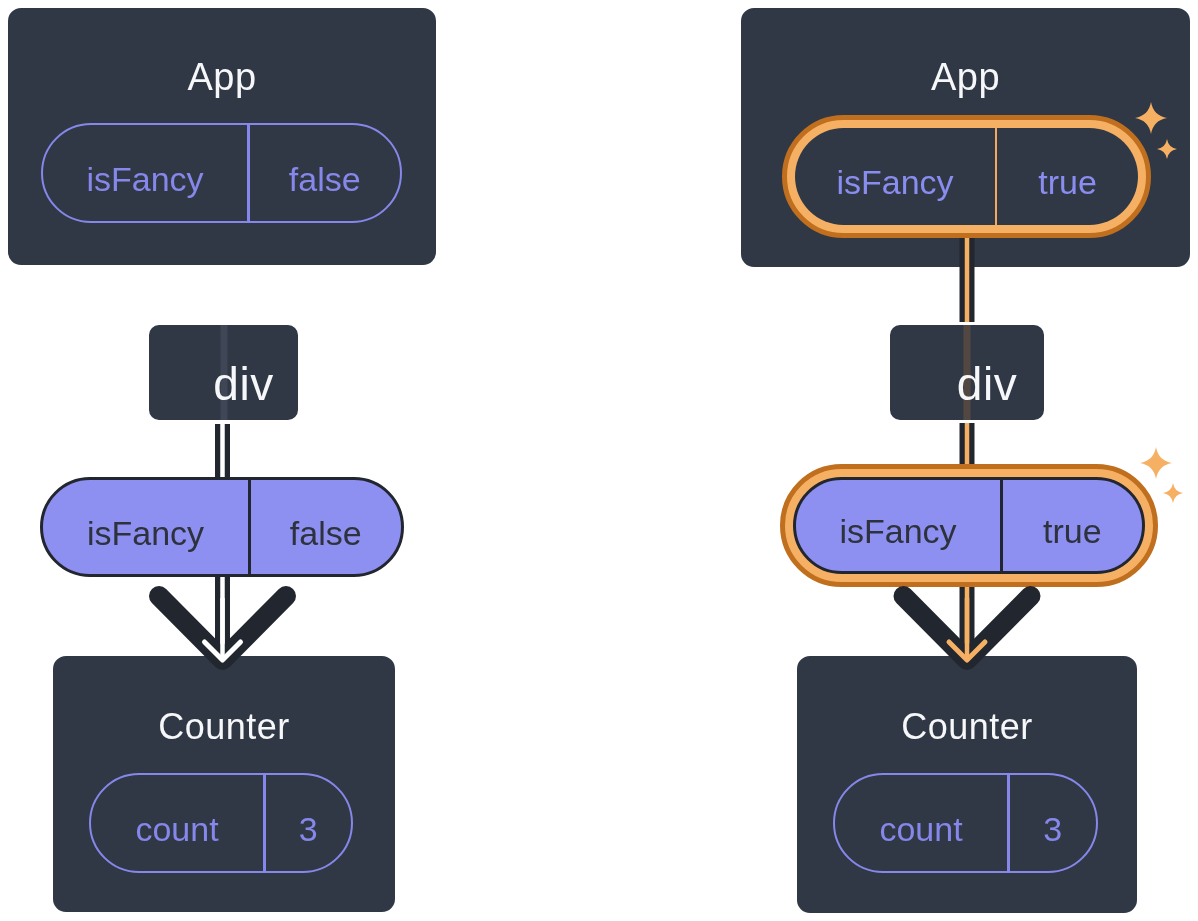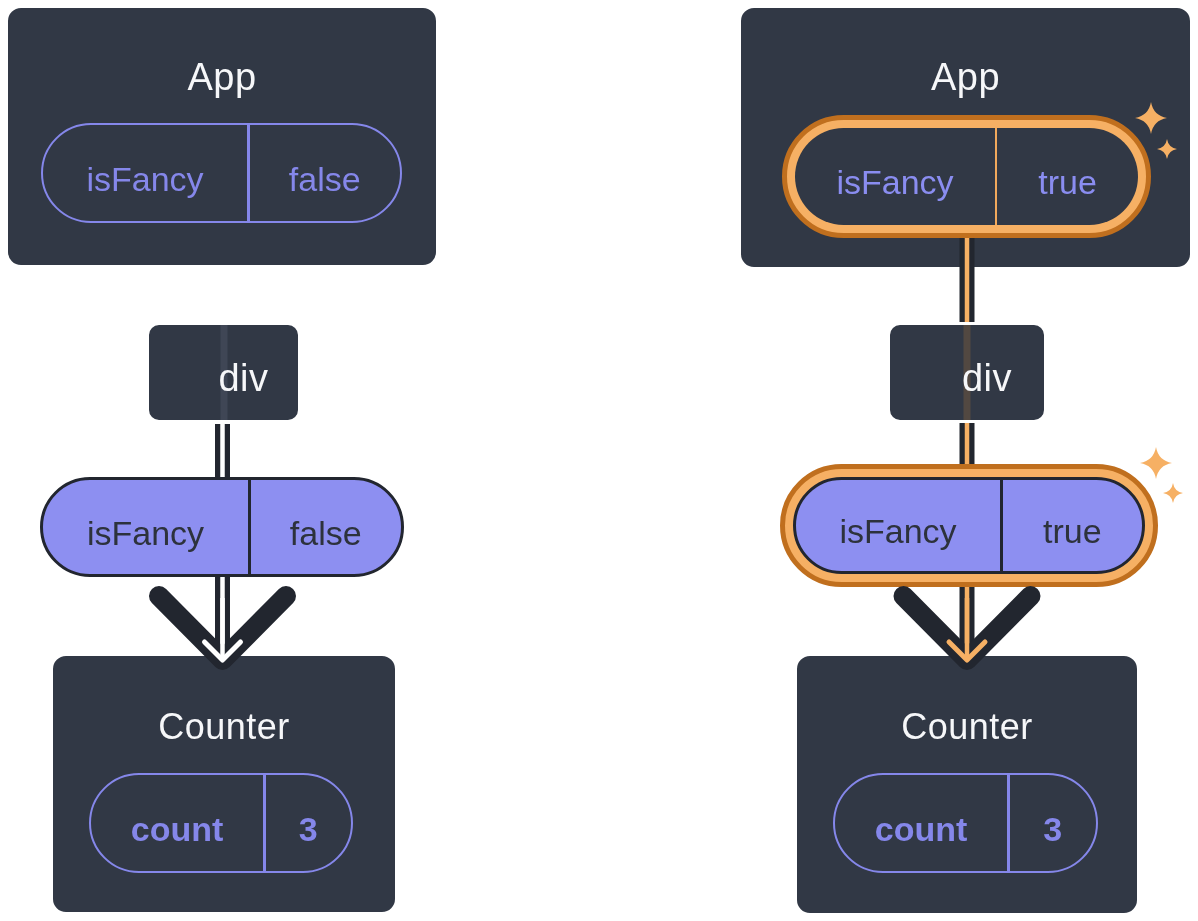--- a/index.html
+++ b/index.html
@@ -15,42 +15,42 @@
   .app-card-after{left:738px;top:5px;width:455px;height:265px;}
   .div-card{border-radius:13px;}
   .div-card-before{left:146px;top:322px;width:155px;height:101px;}
   .div-card-after{left:887px;top:322px;width:160px;height:101px;}
   .counter-card-before{left:50px;top:653px;width:348px;height:262px;}
   .counter-card-after{left:794px;top:653px;width:346px;height:263px;}
 
   .card-title{position:absolute;left:0;right:0;text-align:center;color:#f6f7f9;font-weight:500;letter-spacing:.5px;}
   .app-title{top:48px;font-size:38px;}
   .counter-title{top:50px;font-size:36px;}
-  .div-label{top:32px;font-size:38px;font-weight:400;margin-left:40px;}
+  .div-label{top:32px;font-size:46px;font-weight:400;margin-left:40px;}
   .div-stripe{position:absolute;top:0;bottom:0;left:50%;transform:translateX(-50%);width:7px;}
   .stripe-before{background:rgba(183,200,235,0.10);}
   .stripe-after{background:rgba(214,140,50,0.20);}
 
   
   .pill{position:absolute;box-sizing:border-box;display:flex;align-items:stretch;border-radius:60px;overflow:hidden;font-size:34px;}
   .pill-cell{display:flex;align-items:center;justify-content:center;margin-top:12px;}
   .pill-name{flex:0 0 auto;}
   .pill-value{flex:1 1 auto;}
   .pill-divider{flex:0 0 auto;width:2.5px;}
   .bold{font-weight:400;}
 
   .app-pill-before{left:41px;top:123px;width:361px;height:100px;border:2.5px solid #8587ea;color:#8587ea;}
   .app-pill-before .pill-name{width:204px;}
   .app-pill-before .pill-divider{background:#8587ea;}
 
   .prop-pill-before{left:40px;top:477px;width:364px;height:100px;background:#8d8ff1;border:3px solid #22262f;color:#2d323c;}
   .prop-pill-before .pill-name{width:205px;}
   .prop-pill-before .pill-divider{background:#22262f;}
 
-  .counter-pill{border:2.5px solid #8587ea;color:#8587ea;font-weight:bold;}
+  .counter-pill{border:2.5px solid #8587ea;color:#8587ea;}
   .counter-pill .pill-name{width:172px;}
   .counter-pill .pill-divider{background:#8587ea;}
   .counter-pill-before{left:89px;top:773px;width:264px;height:100px;}
   .counter-pill-after{left:833px;top:773px;width:265px;height:100px;}
 
   
   .ring{position:absolute;box-sizing:border-box;border:5px solid #c06f1e;background:#f6b064;border-radius:64px;padding:8px;}
   .ring-inner{width:100%;height:100%;box-sizing:border-box;border-radius:50px;display:flex;align-items:stretch;overflow:hidden;font-size:34px;}
   .app-pill-after{left:782px;top:115px;width:369px;height:123px;}
   .app-pill-after .ring-inner{background:#313845;color:#8a8df0;}

